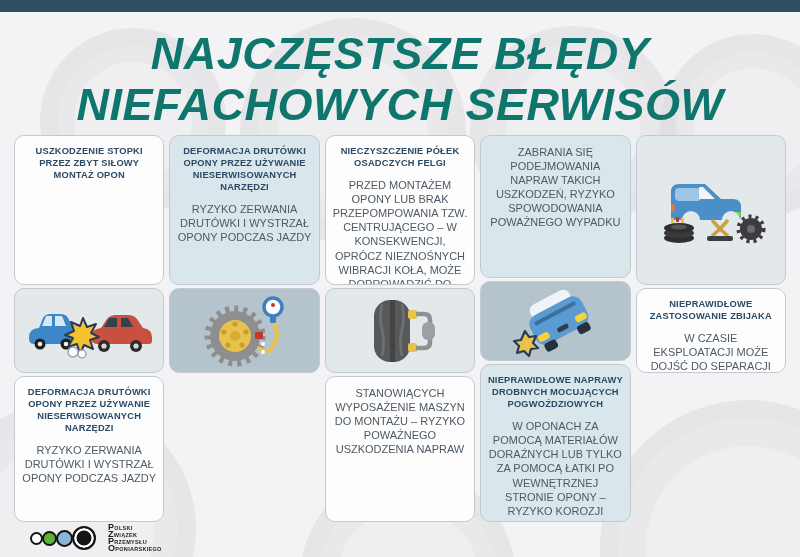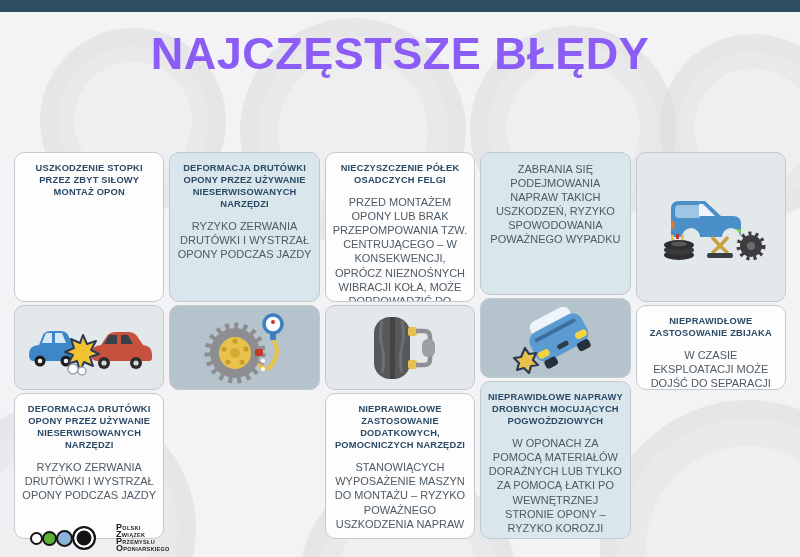--- a/index.html
+++ b/index.html
@@ -21,25 +21,25 @@
   .bg-tire.t2{width:190px;height:190px;left:240px;top:18px;}
   .bg-tire.t3{width:170px;height:170px;left:470px;top:26px;}
   .bg-tire.t4{width:150px;height:150px;left:660px;top:34px;}
   .bg-tire.t5{width:220px;height:220px;left:-60px;top:400px;}
   .bg-tire.t6{width:260px;height:260px;left:600px;top:400px;}
   .bg-tire.t7{width:180px;height:180px;left:300px;top:470px;}
 
   .title{
     position:relative;z-index:2;
     margin:16px 0 0 0;text-align:center;
-    color:#8b5cf6;font-size:45px;font-weight:700;
-    line-height:1.14;letter-spacing:.5px;
+    color:#0f766e;font-size:45px;font-weight:700;
+    line-height:1.14;letter-spacing:.5px;font-style:italic;
   }
   .grid{
-    position:absolute;left:14px;right:14px;top:152px;z-index:2;
+    position:absolute;left:14px;right:14px;top:135px;z-index:2;
     display:grid;grid-template-columns:repeat(5,1fr);gap:5px;
   }
   .col{display:grid;grid-template-rows:150px 85px 146px;gap:3px;}
   .col.c4{grid-template-rows:143px 80px 158px;}
   .cell{
     border:1px solid #c3cacf;border-radius:10px;
     padding:9px 6px;text-align:center;overflow:hidden;
     box-sizing:border-box;
   }
   .cell.white{background:#fdfdfe;}
@@ -59,21 +59,21 @@
 
   .logo{
     position:absolute;left:30px;bottom:5px;z-index:3;
     display:flex;align-items:center;
   }
   .logo .circ{border-radius:50%;box-sizing:border-box;}
   .logo .c-white{width:13px;height:13px;background:#fff;border:2px solid #141414;}
   .logo .c-green{width:15px;height:15px;background:#5cb038;border:2px solid #141414;margin-left:-1px;}
   .logo .c-blue{width:17px;height:17px;background:#8ab4da;border:2px solid #141414;margin-left:-1px;}
   .logo .c-black{width:24px;height:24px;background:#141414;border:2px solid #141414;box-shadow:inset 0 0 0 2.5px #fff;margin-left:-1px;}
-  .logo-text{margin-left:20px;}
+  .logo-text{margin-left:12px;}
   .logo-line{
     font-size:5.5px;line-height:6px;color:#1c1c1c;
     text-transform:uppercase;letter-spacing:.3px;font-weight:600;
   }
   .logo-line::first-letter{font-size:9px;font-weight:800;}
   svg{display:block;}
 </style>
 </head>
 <body>
 
@@ -82,20 +82,21 @@
 <div class="bg-tire t1"></div>
 <div class="bg-tire t2"></div>
 <div class="bg-tire t3"></div>
 <div class="bg-tire t4"></div>
 <div class="bg-tire t5"></div>
 <div class="bg-tire t6"></div>
 <div class="bg-tire t7"></div>
 
 <h1 class="title">
   <span>NAJCZĘSTSZE BŁĘDY</span><br>
+  <span>NIEFACHOWYCH SERWISÓW</span>
 </h1>
 
 <div class="grid">
 
   <div class="col">
     <div class="cell white">
       <div class="cell-title">USZKODZENIE STOPKI PRZEZ ZBYT SIŁOWY MONTAŻ OPON</div>
     </div>
     <div class="icon-cell light">
       <svg width="132" height="58" viewBox="0 0 132 58">
@@ -162,21 +163,20 @@
         <rect x="38" y="4" width="5" height="62" fill="#434446"></rect>
         <path d="M30 8 q-3 14 0 26 q3 12 0 26" fill="none" stroke="#6d6e70" stroke-width="3"></path>
         <path d="M50 8 q3 14 0 26 q-3 12 0 26" fill="none" stroke="#6d6e70" stroke-width="3"></path>
         <rect x="56" y="14" width="9" height="9" rx="2" fill="#e8c24d"></rect>
         <rect x="56" y="47" width="9" height="9" rx="2" fill="#e8c24d"></rect>
         <path d="M64 18 h8 q6 0 6 6 v22 q0 6 -6 6 h-8" fill="none" stroke="#8d9094" stroke-width="4.5"></path>
         <rect x="70" y="26" width="13" height="18" rx="6" fill="#9aa0a5"></rect>
       </svg>
     </div>
     <div class="cell white">
-      <div class="cell-title">NIEPRAWIDŁOWE ZASTOSOWANIE DODATKOWYCH, POMOCNICZYCH NARZĘDZI</div>
       <div class="cell-body">STANOWIĄCYCH WYPOSAŻENIE MASZYN DO MONTAŻU – RYZYKO POWAŻNEGO USZKODZENIA NAPRAW</div>
     </div>
   </div>
 
   <div class="col c4">
     <div class="cell blue">
       <div class="cell-body">ZABRANIA SIĘ PODEJMOWANIA NAPRAW TAKICH USZKODZEŃ, RYZYKO SPOWODOWANIA POWAŻNEGO WYPADKU</div>
     </div>
     <div class="icon-cell dark">
       <svg width="104" height="72" viewBox="0 0 104 72">

